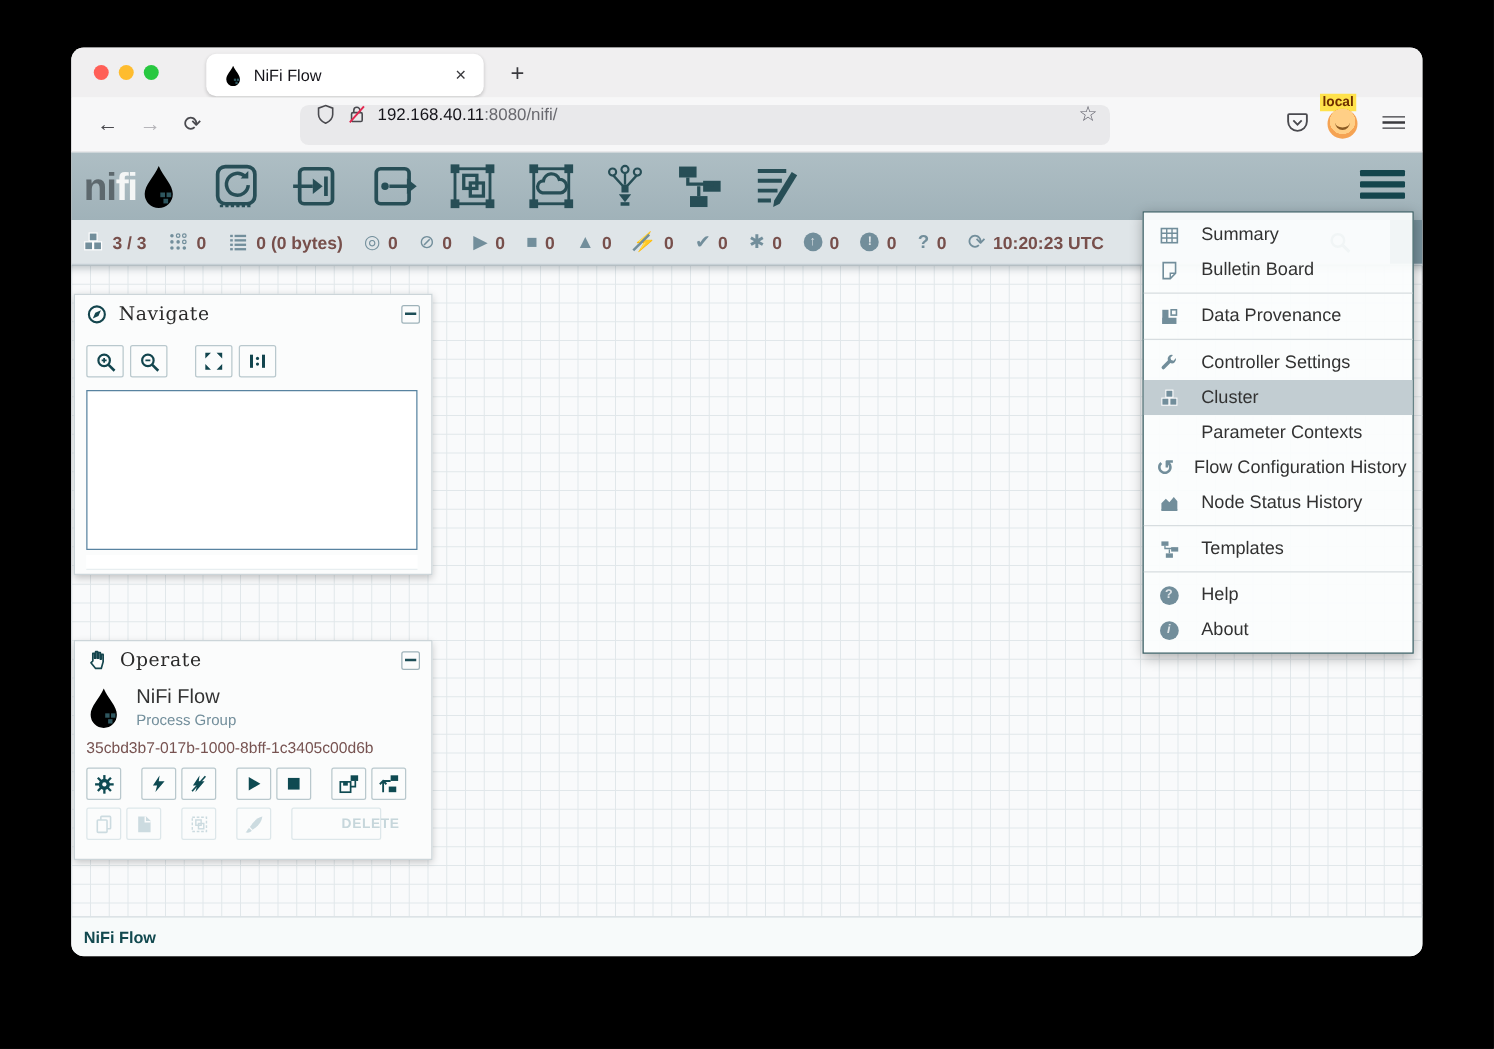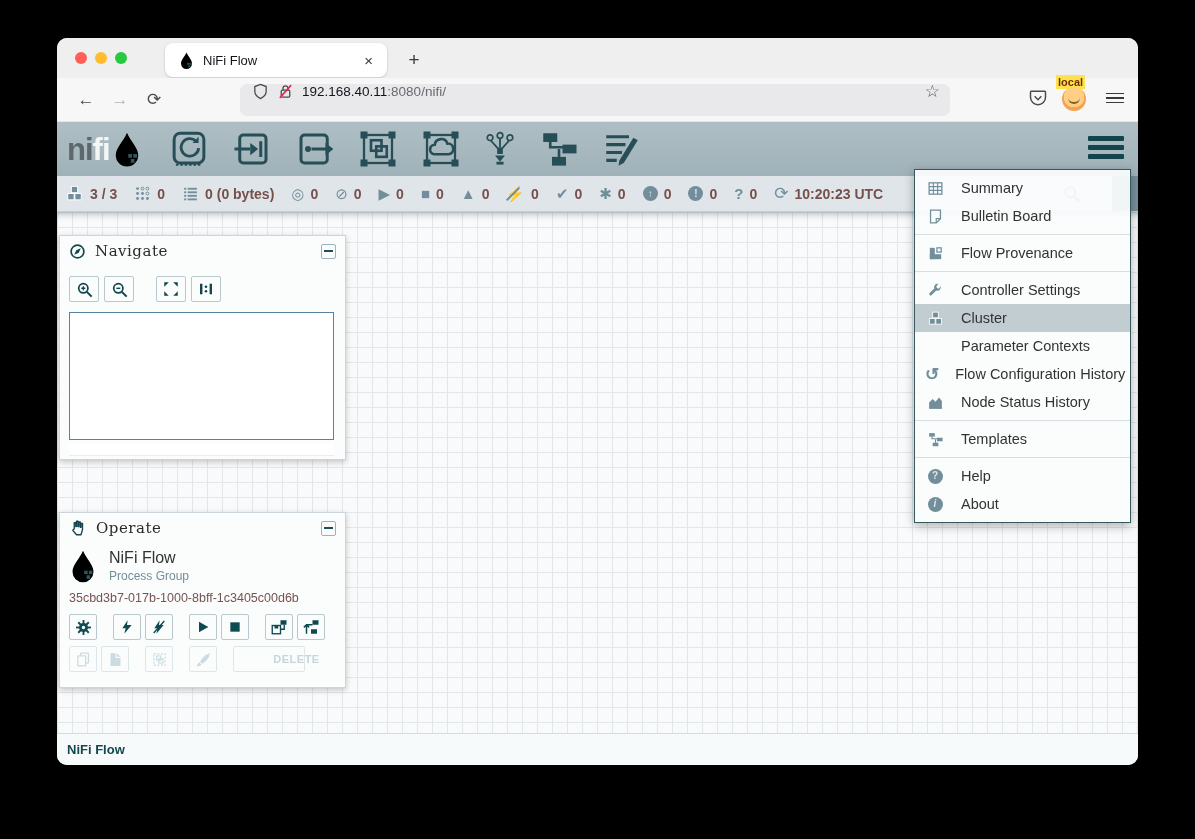--- a/index.html
+++ b/index.html
@@ -13,21 +13,21 @@
   .traffic span{width:12px;height:12px;border-radius:50%;display:block;}
   .tl-red{background:#ff5f57;}.tl-yellow{background:#febc2e;}.tl-green{background:#28c840;}
   .tab{position:absolute;left:108px;top:5px;width:222px;height:34px;background:#fff;border-radius:8px;box-shadow:0 1px 3px rgba(0,0,0,.18);display:flex;align-items:center;padding:0 10px 0 14px;}
   .tab .title{font-size:13px;color:#15141a;flex:1;margin-left:9px;white-space:nowrap;overflow:hidden;}
   .tabclose{font-size:15px;color:#3a3a3e;padding:0 4px;cursor:default;}
   .newtab{position:absolute;left:343px;top:8px;width:28px;height:28px;border:none;background:transparent;font-size:19px;color:#3a3a3e;}
   .navbar{position:relative;height:44px;background:#f7f7f8;border-bottom:1px solid #e4e3e5;display:flex;align-items:center;}
   .navbtn{width:30px;height:30px;border:none;background:transparent;font-size:17px;color:#4a4a4f;margin-left:4px;}
   .navbtn.dim{color:#b6b5ba;}
   .navbar .navbtn:first-child{margin-left:14px;}
-  .urlbar{position:absolute;left:183px;top:6px;width:710px;height:32px;background:#e9e9eb;border-radius:7px;display:flex;align-items:center;padding:0 8px 17px 12px;}
+  .urlbar{position:absolute;left:183px;top:6px;width:648px;height:32px;background:#e9e9eb;border-radius:7px;display:flex;align-items:center;padding:0 8px 17px 12px;}
   .urltext{font-size:13.5px;color:#15141a;margin-left:8px;flex:1;}
   .urltext .sub{color:#69696f;}
   .starbtn{border:none;background:transparent;color:#5b5b66;padding:2px;}
   .rightbtns{position:absolute;right:10px;top:7px;display:flex;align-items:center;gap:14px;}
   .avatarwrap{position:relative;width:26px;height:26px;}
   .avatar{width:24px;height:24px;border-radius:50%;background:radial-gradient(circle at 50% 42%,#ffcf86 55%,#f5a353 56%);position:absolute;bottom:0;left:0;}
   .avatar::after{content:"";position:absolute;left:6px;top:9px;width:12px;height:6px;border-bottom:2px solid #8a5a22;border-radius:0 0 8px 8px;}
   .locallabel{position:absolute;left:-6px;top:-10px;background:#ffe24b;color:#6e2f00;font-size:11px;font-weight:700;padding:0 2px;line-height:14px;}
   .appmenu{width:26px;height:22px;display:flex;flex-direction:column;justify-content:center;gap:3px;border:none;background:transparent;padding:0 4px;}
   .appmenu i{display:block;height:1.6px;background:#3a3a3e;}
@@ -618,21 +618,21 @@
           </span>
           <span class="mlabel">Bulletin Board</span>
         </div>
       <div class="msep"></div>
       <div class="mi">
           <span class="mic">
             <svg class="ic" width="17" height="17">
               <use href="#i-prov"></use>
             </svg>
           </span>
-          <span class="mlabel">Flow Provenance</span>
+          <span class="mlabel">Data Provenance</span>
         </div>
       <div class="msep"></div>
       <div class="mi">
           <span class="mic">
             <svg class="ic" width="16" height="16">
               <use href="#i-wrench"></use>
             </svg>
           </span>
           <span class="mlabel">Controller Settings</span>
         </div>

